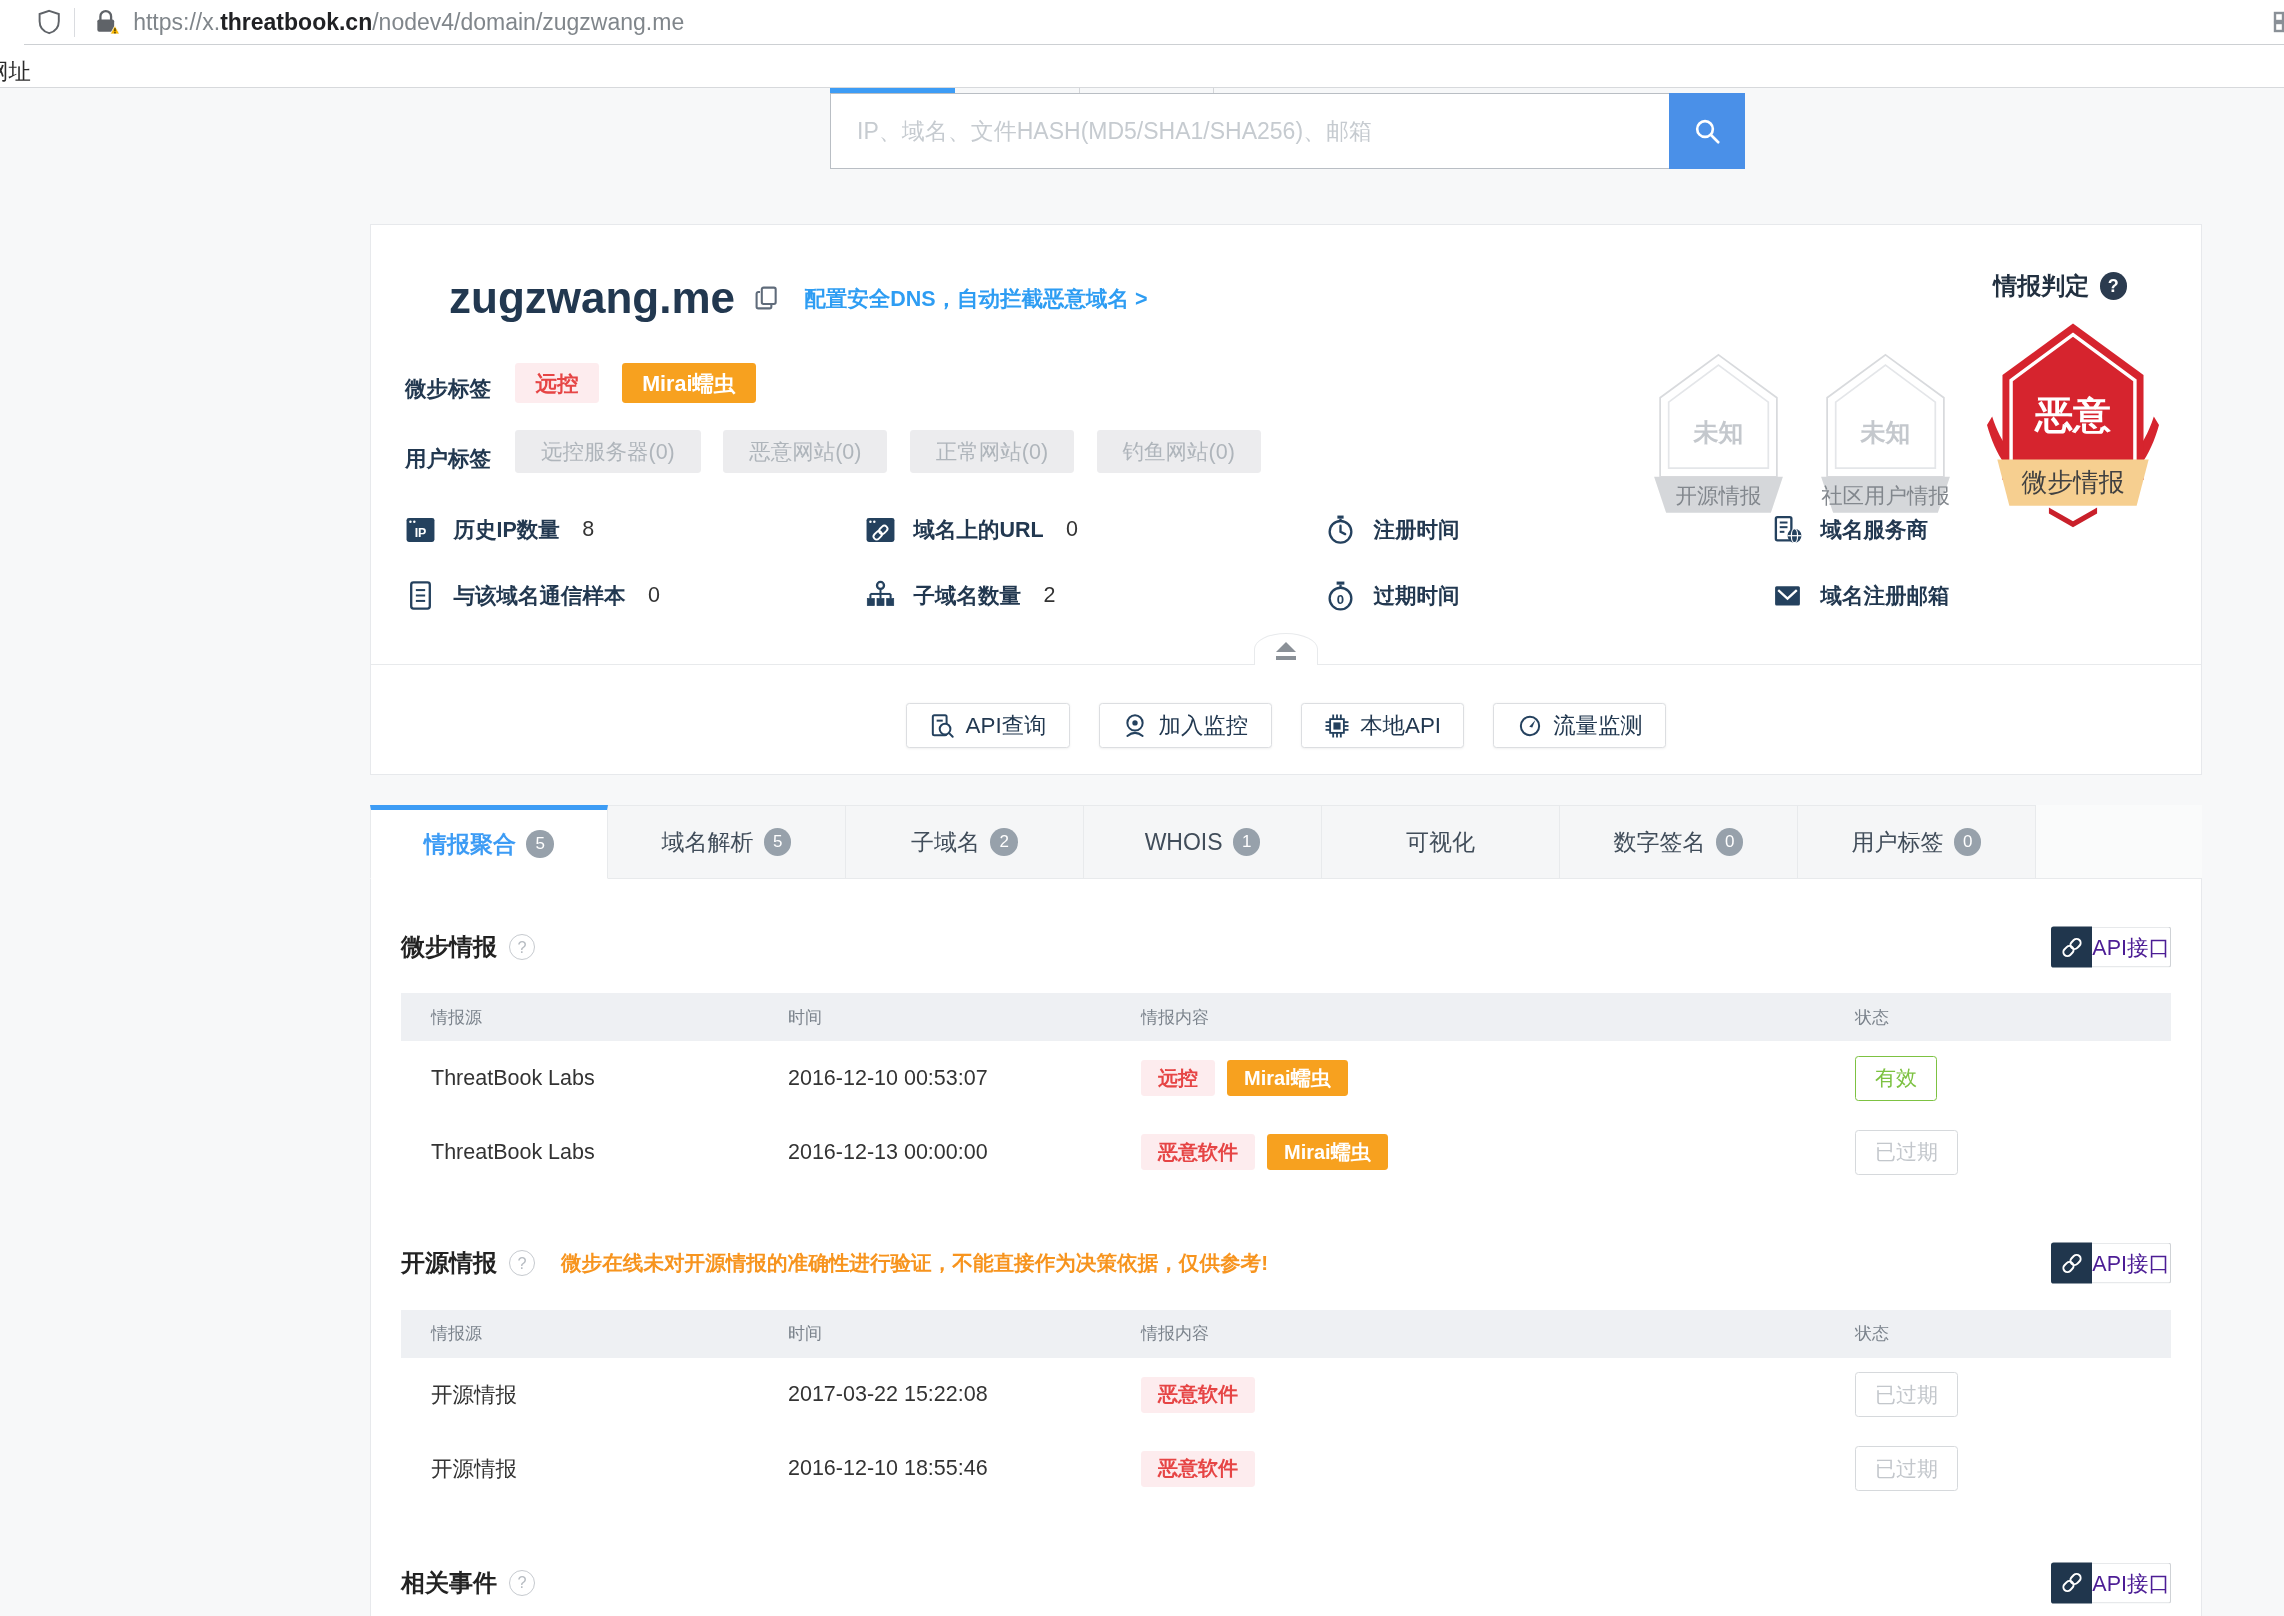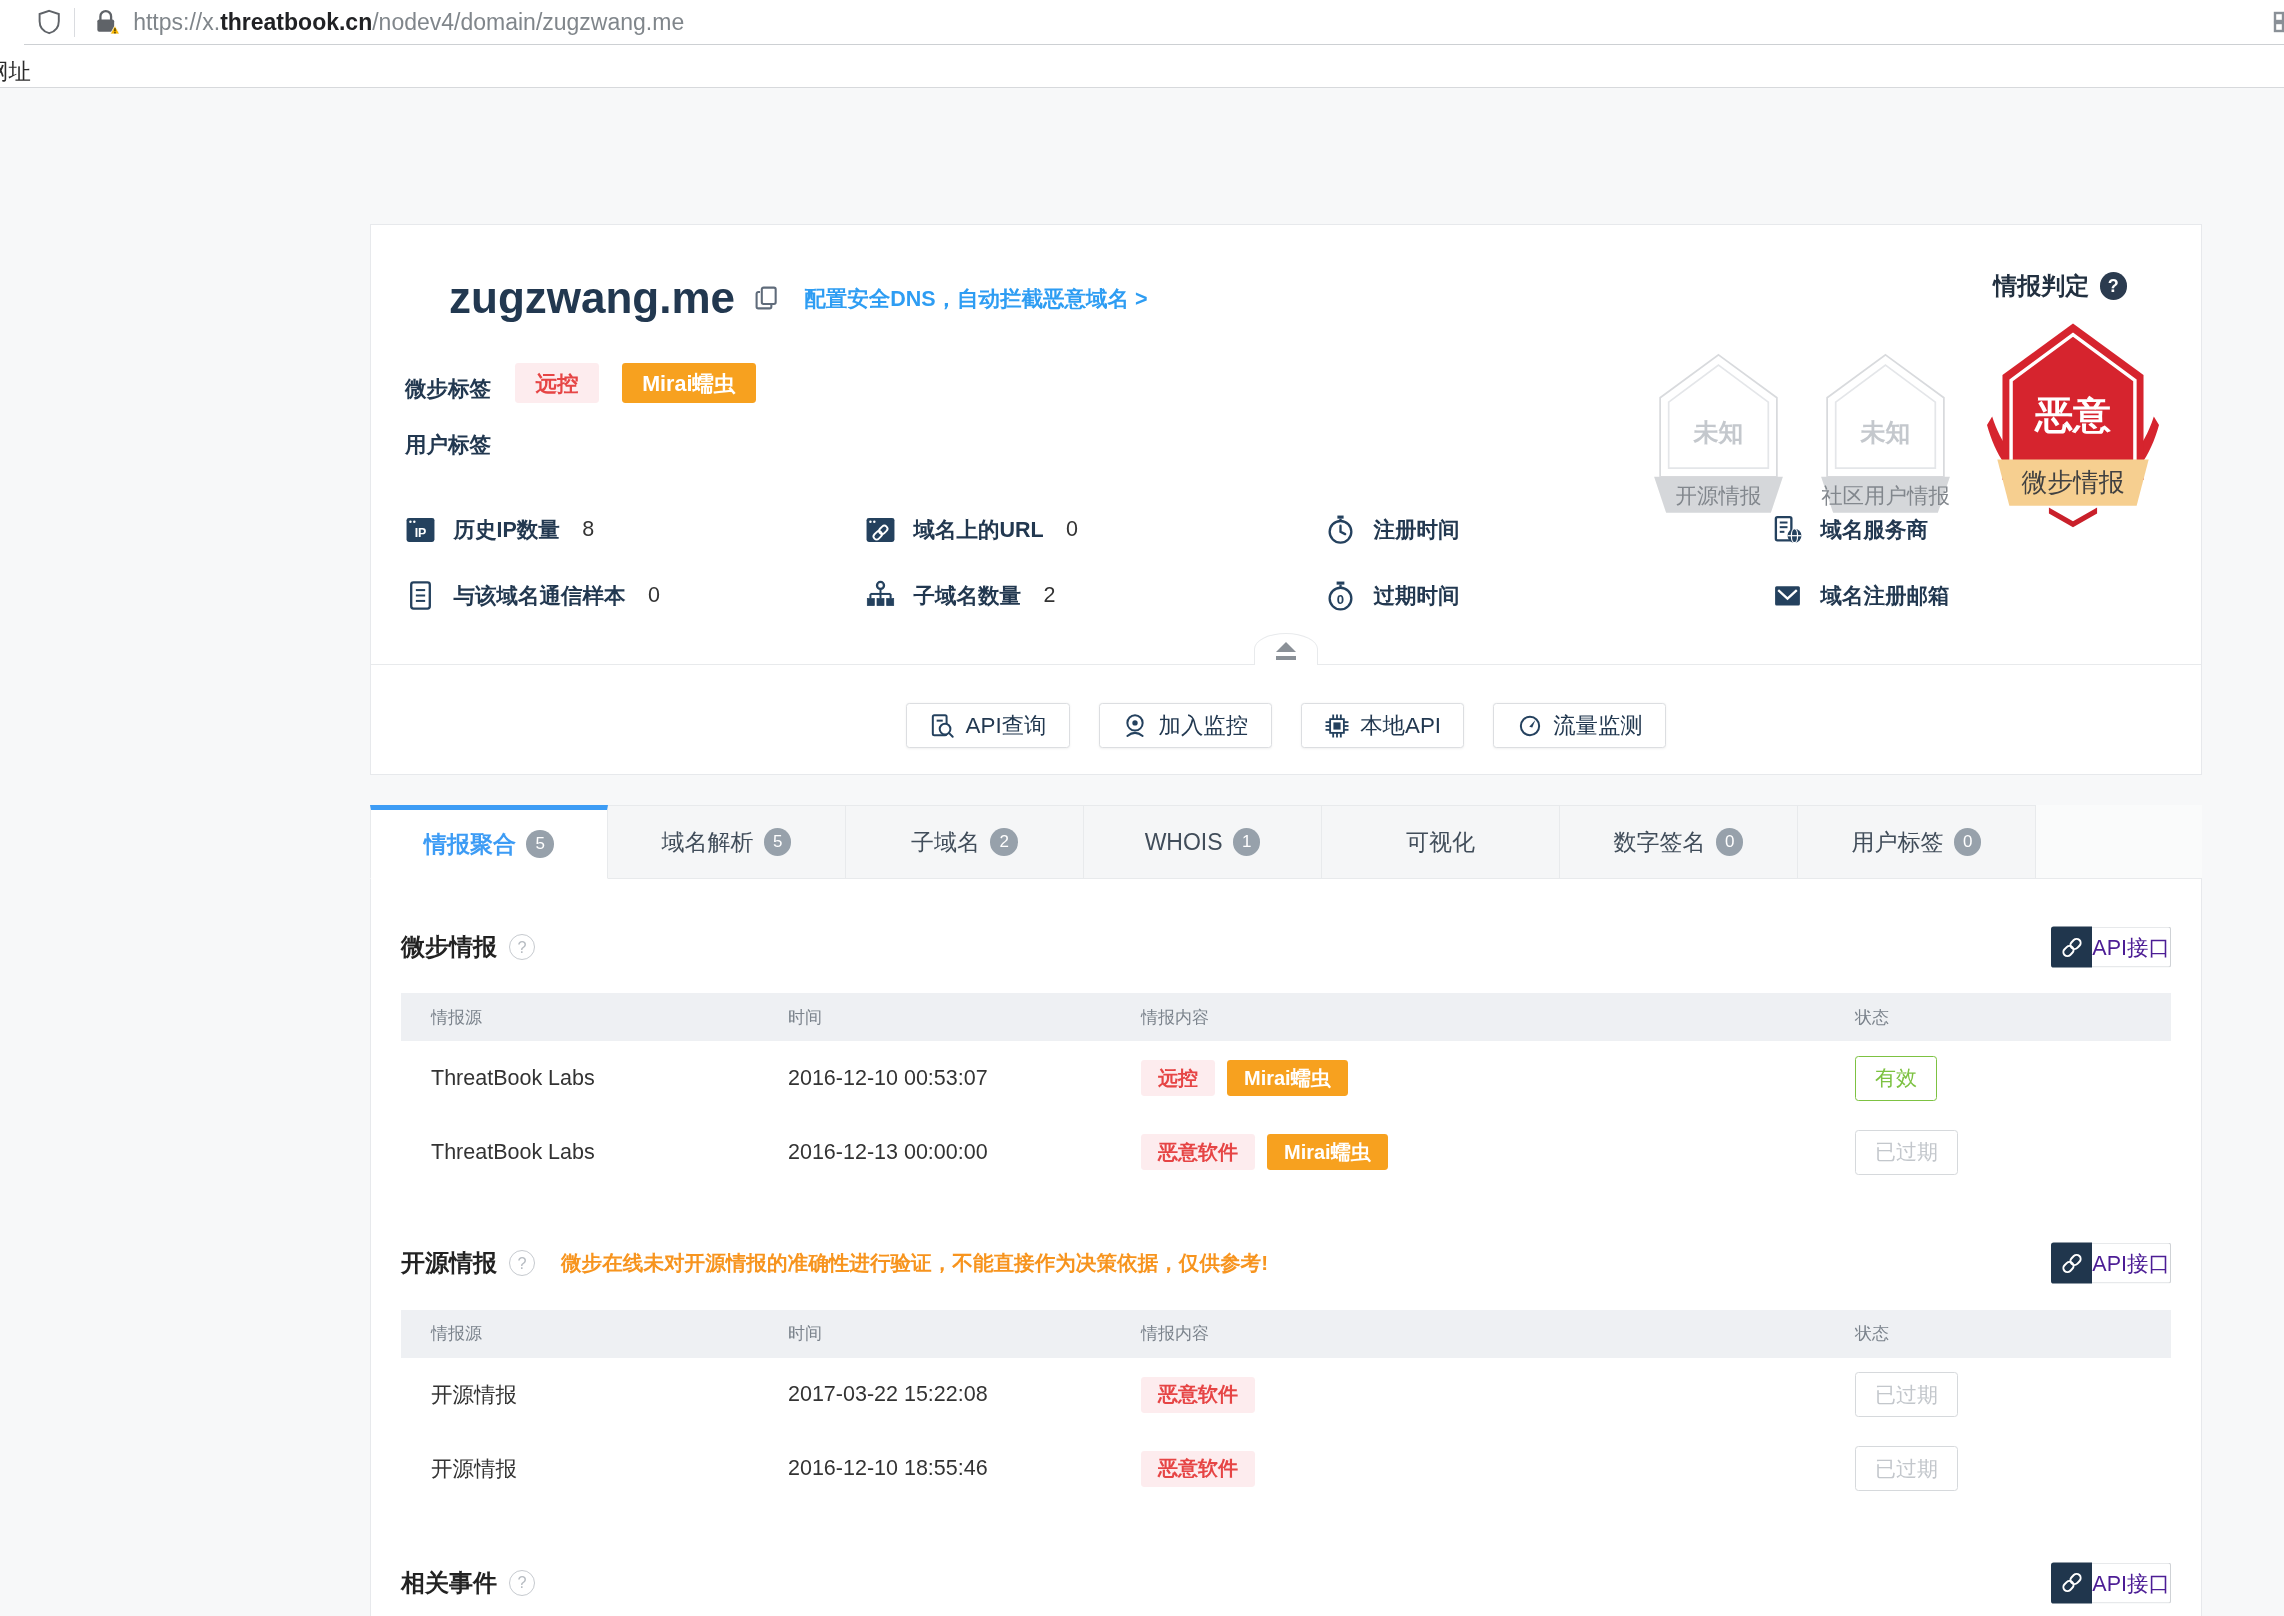--- a/index.html
+++ b/index.html
@@ -128,20 +128,32 @@
           <rect x="13" y="13" width="8" height="8"></rect>
         </svg>
     </span>
   </div>
   <div class="sub-strip">
     <span class="clipped-text">网址</span>
   </div>
 
   <div class="page">
 
+    <div class="search-wrap">
+      <span class="tab-indicator"></span>
+      <span class="tab-tick" style="left:249px"></span>
+      <span class="tab-tick" style="left:383px"></span>
+      <input class="search-input" placeholder="IP、域名、文件HASH(MD5/SHA1/SHA256)、邮箱" style="">
+      <button class="search-btn">
+        <svg viewBox="0 0 40 40" width="33" height="33" fill="none" stroke="#fff" stroke-width="3.2">
+            <circle cx="17" cy="17" r="9.5"></circle>
+            <line x1="24" y1="24" x2="33" y2="33" stroke-linecap="round"></line>
+          </svg>
+      </button>
+    </div>
 
     <div class="card overview-card">
       <div class="title-row">
         <span class="domain-title">zugzwang.me</span>
         <span class="copy-btn">
           <svg viewBox="0 0 30 30" width="26" height="26" fill="none" stroke="#5f6b7a" stroke-width="2.4">
               <rect x="9" y="3" width="16" height="19" rx="2"></rect>
               <path d="M7 8 H5 a2 2 0 0 0 -2 2 v15 a2 2 0 0 0 2 2 h13 a2 2 0 0 0 2 -2 v-2"></path>
             </svg>
         </span>
@@ -151,20 +163,26 @@
       <div class="label-row" style="top:138px">
         <span class="row-label">微步标签</span>
         <span style="display:flex;gap:22.4px">
             <span class="tag tag-danger">远控</span>
             <span class="tag tag-malware">Mirai蠕虫</span>
           </span>
       </div>
 
       <div class="label-row" style="top:205px">
         <span class="row-label">用户标签</span>
+        <span style="display:flex;gap:22.4px">
+            <span class="user-tag">远控服务器(0)</span>
+            <span class="user-tag">恶意网站(0)</span>
+            <span class="user-tag">正常网站(0)</span>
+            <span class="user-tag">钓鱼网站(0)</span>
+          </span>
       </div>
 
       <div class="stats-grid">
           <div class="stat">
             <span class="stat-icon">
               <svg viewBox="0 0 40 40" width="31" height="31">
                 <rect x="2" y="5" width="36" height="31" rx="3" fill="#24415e"></rect>
                 <circle cx="7" cy="10" r="1.6" fill="#fff"></circle>
                 <circle cx="12" cy="10" r="1.6" fill="#fff"></circle>
                 <text x="20" y="30" fill="#fff" font-size="16" font-weight="bold" text-anchor="middle">IP</text>

